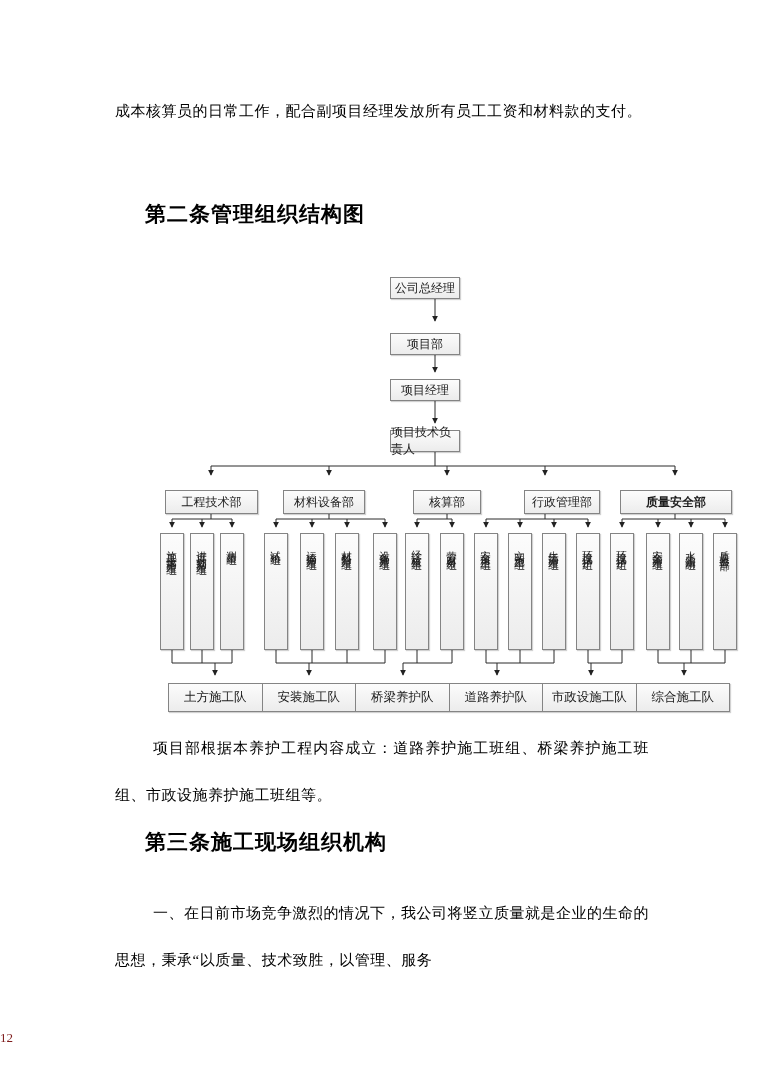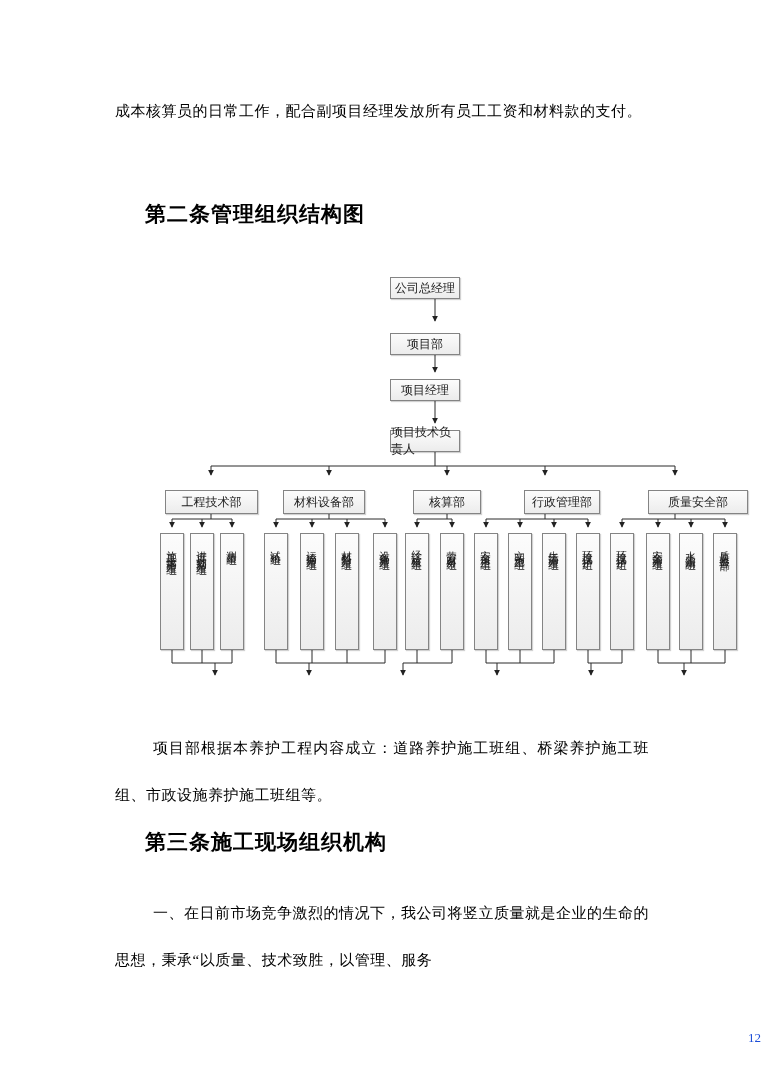--- a/index.html
+++ b/index.html
@@ -1,20 +1,20 @@
 <!DOCTYPE html>
 <html><head>
 <meta charset="utf-8">
 <style>
   html,body{margin:0;padding:0;background:#ffffff;}
   body{width:761px;height:1077px;position:relative;font-family:"Liberation Serif",serif;color:#000;overflow:hidden;}
   .para{position:absolute;left:115px;width:534px;font-size:15px;line-height:47px;text-align:justify;letter-spacing:0.5px;}
   .indent{text-indent:38px;}
   .heading{position:absolute;left:145px;font-size:21px;font-weight:bold;font-family:"Liberation Sans",sans-serif;letter-spacing:1px;}
-  .pagenum{position:absolute;left:0;top:1030px;width:761px;text-align:right;font-size:13px;color:#1d4ed8;}
+  .pagenum{position:absolute;left:0;top:1030px;width:761px;text-align:left;font-size:13px;color:#7f1d1d;}
   
   #chart{position:absolute;left:0;top:0;width:761px;height:761px;}
   #connectors{position:absolute;left:0;top:0;}
   .box{position:absolute;box-sizing:border-box;border:1px solid #848484;
        background:linear-gradient(180deg,#fcfcfc 0%,#ececec 100%);
        box-shadow:1px 1px 1px rgba(0,0,0,0.18);
        display:flex;align-items:center;justify-content:center;
        font-family:"Liberation Sans",sans-serif;font-size:12px;color:#1a1a1a;}
   .topbox{left:390px;width:70px;height:22px;}
   .deptbox{top:482px;height:24px;margin-top:8px;}
@@ -124,40 +124,48 @@
 
   <div class="box topbox" style="top:277px;">公司总经理</div>
   <div class="box topbox" style="top:333px;">项目部</div>
   <div class="box topbox" style="top:379px;">项目经理</div>
   <div class="box topbox" style="top:430px;">项目技术负责人</div>
 
   <div class="box deptbox" style="left:165px;width:93px;">工程技术部</div>
   <div class="box deptbox" style="left:283px;width:82px;">材料设备部</div>
   <div class="box deptbox" style="left:413px;width:68px;">核算部</div>
   <div class="box deptbox" style="left:524px;width:76px;">行政管理部</div>
-  <div class="box deptbox" style="left:648px;width:100px;">质量安全部</div>
+  <div class="box deptbox" style="left:620px;width:112px;font-weight:bold;">质量安全部</div>
 
   <div class="box vbox" style="left:160px;">施工技术管理组</div>
   <div class="box vbox" style="left:190px;">进度计划管理组</div>
   <div class="box vbox" style="left:220px;">测量组</div>
   <div class="box vbox" style="left:264px;">试验组</div>
   <div class="box vbox" style="left:300px;">运输管理组</div>
   <div class="box vbox" style="left:335px;">材料管理组</div>
   <div class="box vbox" style="left:373px;">设备管理组</div>
   <div class="box vbox" style="left:405px;">经济核算组</div>
   <div class="box vbox" style="left:440px;">劳资财务组</div>
   <div class="box vbox" style="left:474px;">安全保卫组</div>
   <div class="box vbox" style="left:508px;">文明施工组</div>
   <div class="box vbox" style="left:542px;">生活管理组</div>
   <div class="box vbox" style="left:576px;">环境保护组</div>
   <div class="box vbox" style="left:610px;">环境保护组</div>
   <div class="box vbox" style="left:646px;">安全管理组</div>
   <div class="box vbox" style="left:679px;">水土监测组</div>
   <div class="box vbox" style="left:713px;">质量监督部</div>
 
+  <div class="crewstrip">
+    <div class="crewcell">土方施工队</div>
+    <div class="crewcell">安装施工队</div>
+    <div class="crewcell">桥梁养护队</div>
+    <div class="crewcell">道路养护队</div>
+    <div class="crewcell">市政设施工队</div>
+    <div class="crewcell">综合施工队</div>
+  </div>
 </div>
 
 <div class="para indent" style="top:725px;">项目部根据本养护工程内容成立：道路养护施工班组、桥梁养护施工班组、市政设施养护施工班组等。</div>
 
 <div class="heading" style="top:828px;">第三条施工现场组织机构</div>
 
 <div class="para indent" style="top:890px;">一、在日前市场竞争激烈的情况下，我公司将竖立质量就是企业的生命的思想，秉承“以质量、技术致胜，以管理、服务</div>
 
 <div class="pagenum">12</div>
 

